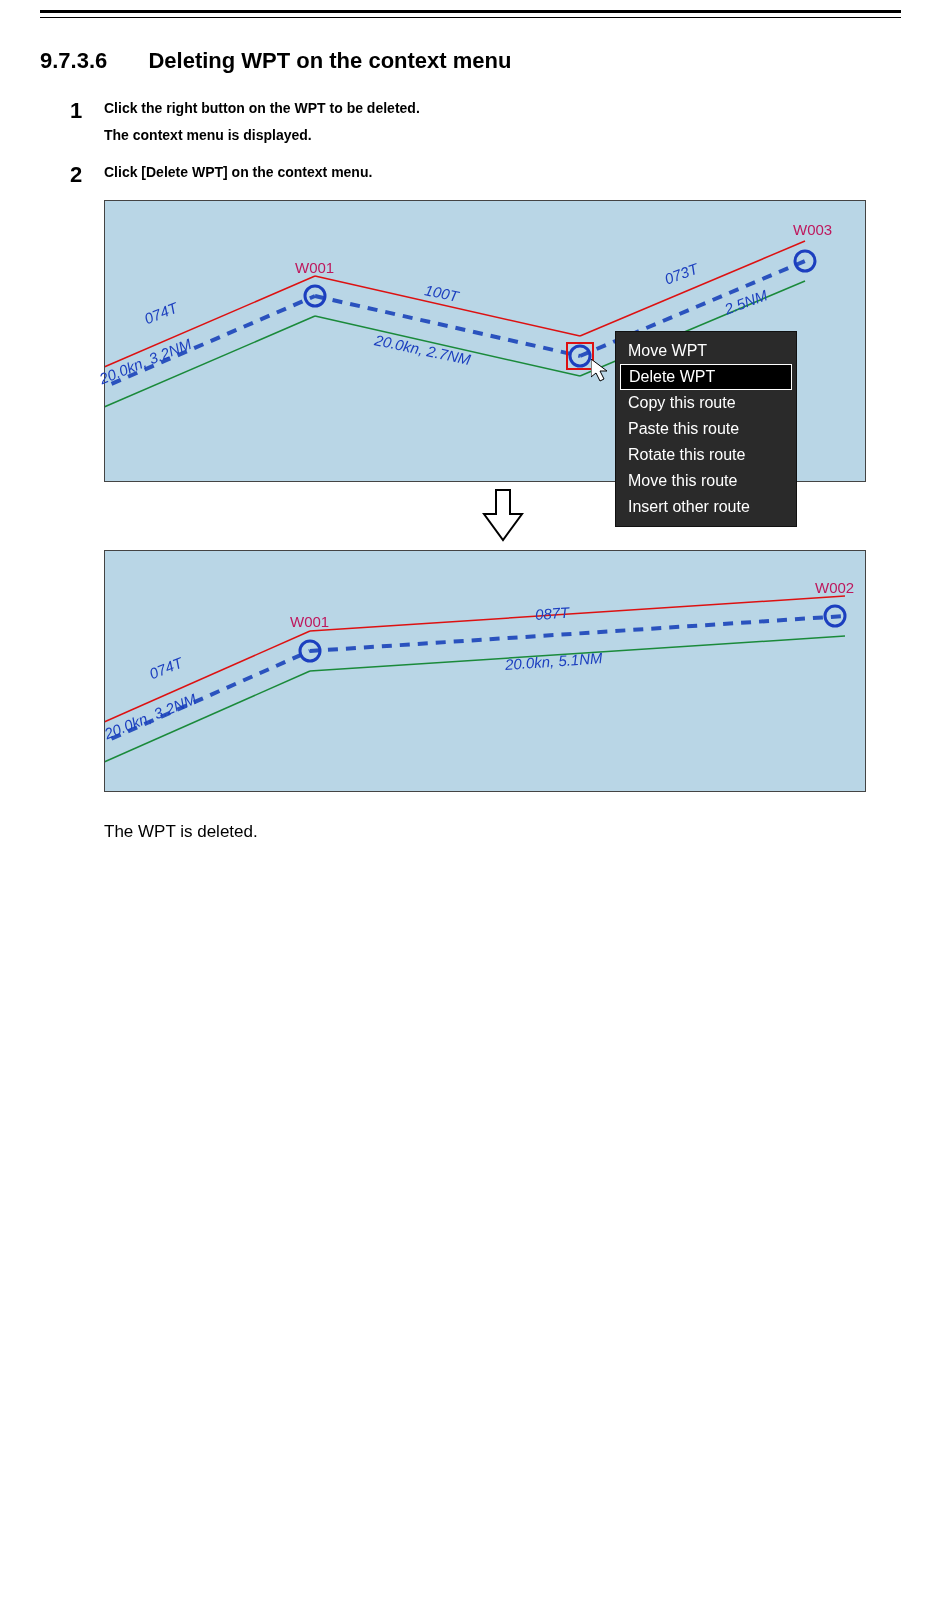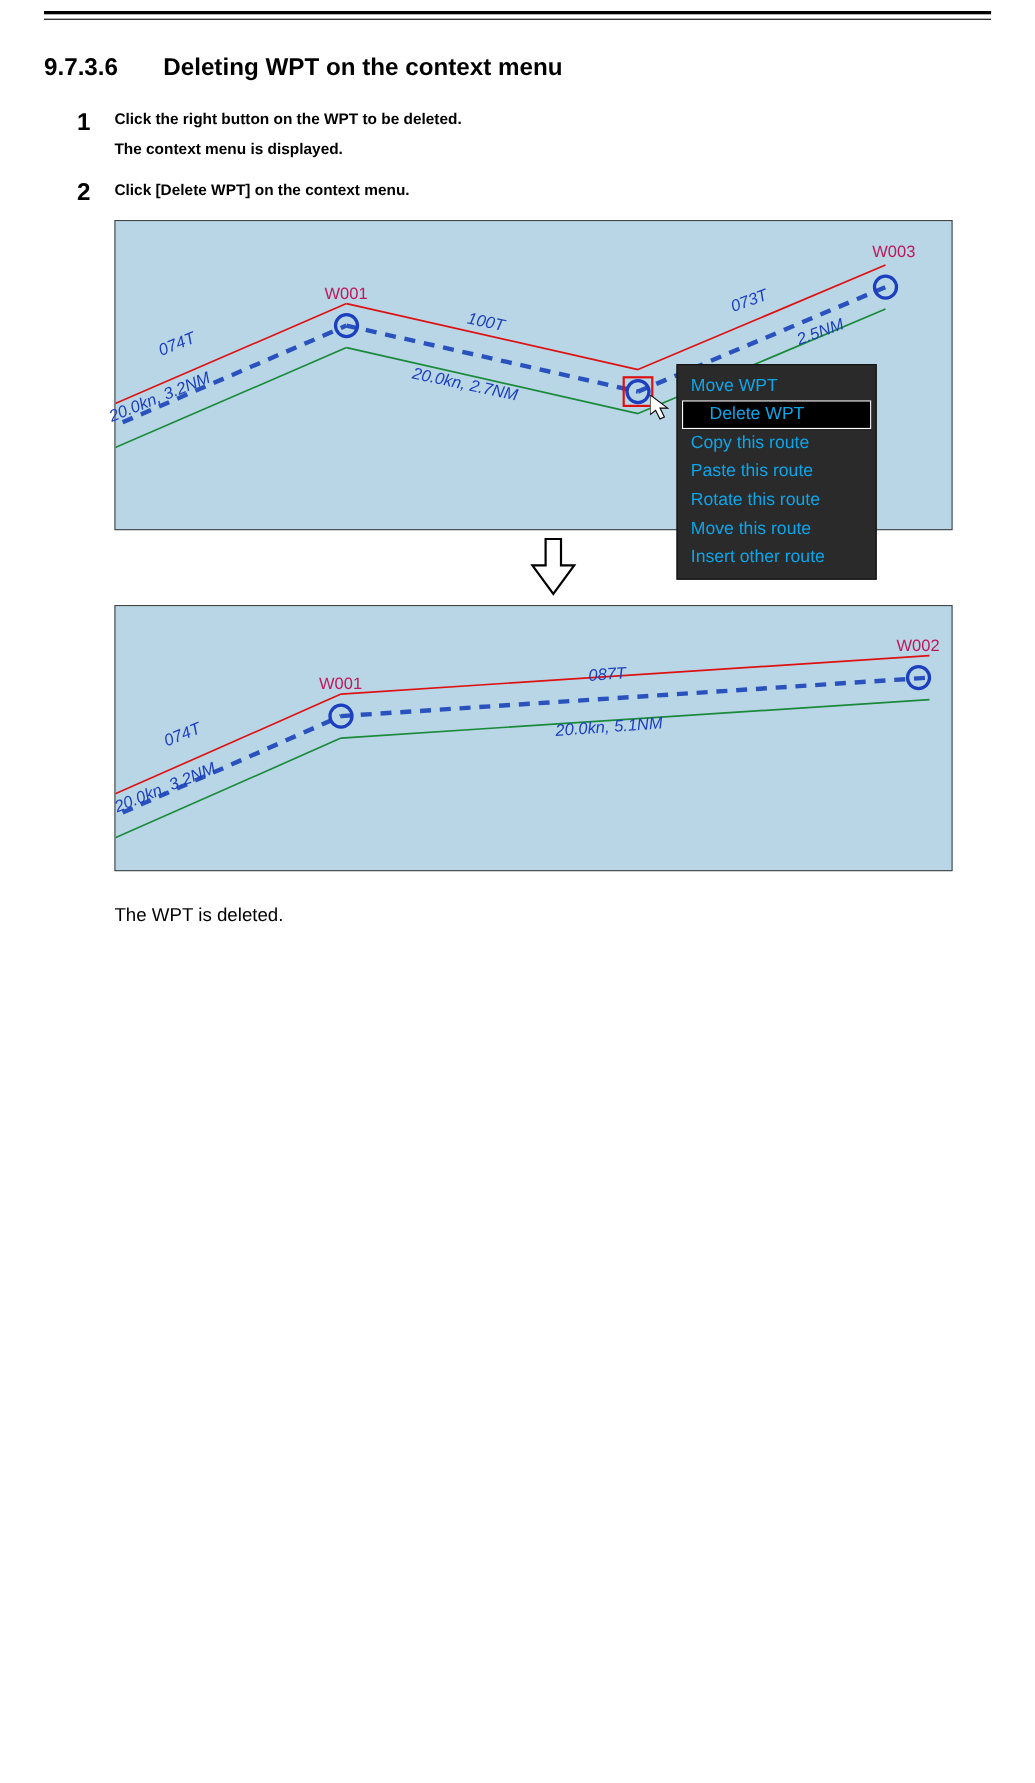--- a/index.html
+++ b/index.html
@@ -10,23 +10,23 @@
   .step{display:flex;margin:0 0 10px 30px}
   .step-num{font-size:22px;font-weight:bold;width:34px;flex:0 0 34px}
   .step-body{font-size:14px;line-height:1.5}
   .step-body .bold{font-weight:bold}
   .step-body .note{font-weight:bold;margin-top:6px}
   .fig-block{margin-left:64px;margin-top:12px;margin-bottom:10px}
   .fig{position:relative;background:#b9d6e6;border:1px solid #444;overflow:visible}
   .fig1{width:760px;height:280px}
   .fig2{width:760px;height:240px}
   .arrow-down{display:block;margin:6px auto 6px auto}
-  .ctx-menu{position:absolute;background:#2a2a2a;color:#0ea5e9;font-size:16px;padding:6px 0;width:180px;border:1px solid #111}
+  .ctx-menu{position:absolute;background:#2a2a2a;color:#ffffff;font-size:16px;padding:6px 0;width:180px;border:1px solid #111}
   .ctx-item{padding:4px 12px}
-  .ctx-item.sel{background:#000;border:1px solid #fff;margin:0 4px;padding:3px 24px}
+  .ctx-item.sel{background:#000;border:1px solid #fff;margin:0 4px;padding:3px 8px}
   .wpt-label{position:absolute;color:#be185d;font-size:15px}
   .leg-label{position:absolute;color:#1c3fbf;font-size:15px;transform-origin:left center;font-style:italic}
   .result-text{margin:30px 0 0 64px;font-size:17px}
   .footer{position:absolute;left:40px;right:40px;bottom:30px;font-size:14px;display:flex}
   .footer .left{flex:1}
   .footer .center{flex:0 0 auto;margin-left:140px}
   svg.route{position:absolute;left:0;top:0}
   .cursor{position:absolute}
 </style>
 </head>

